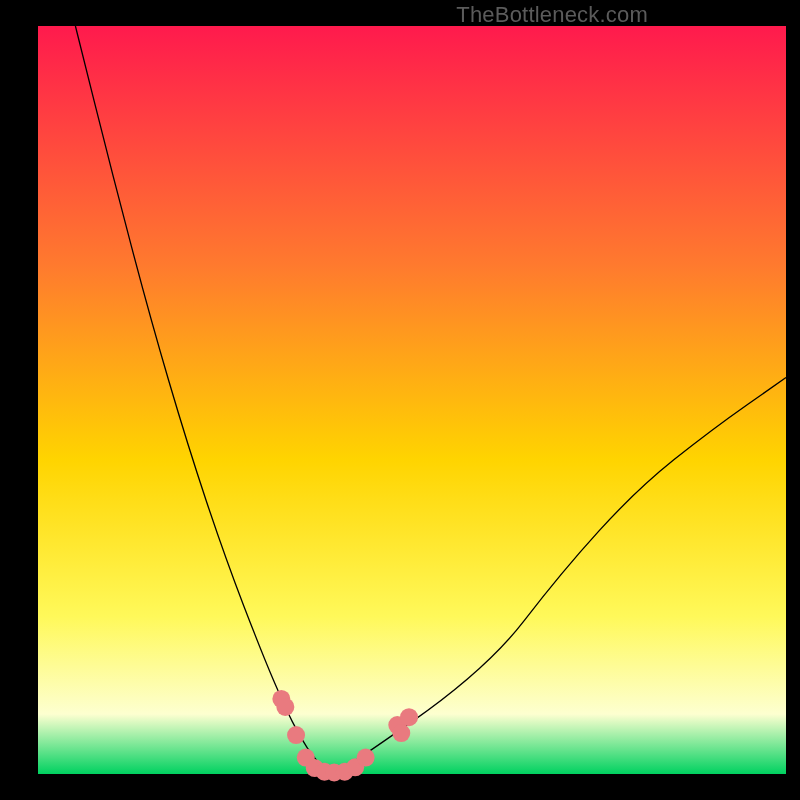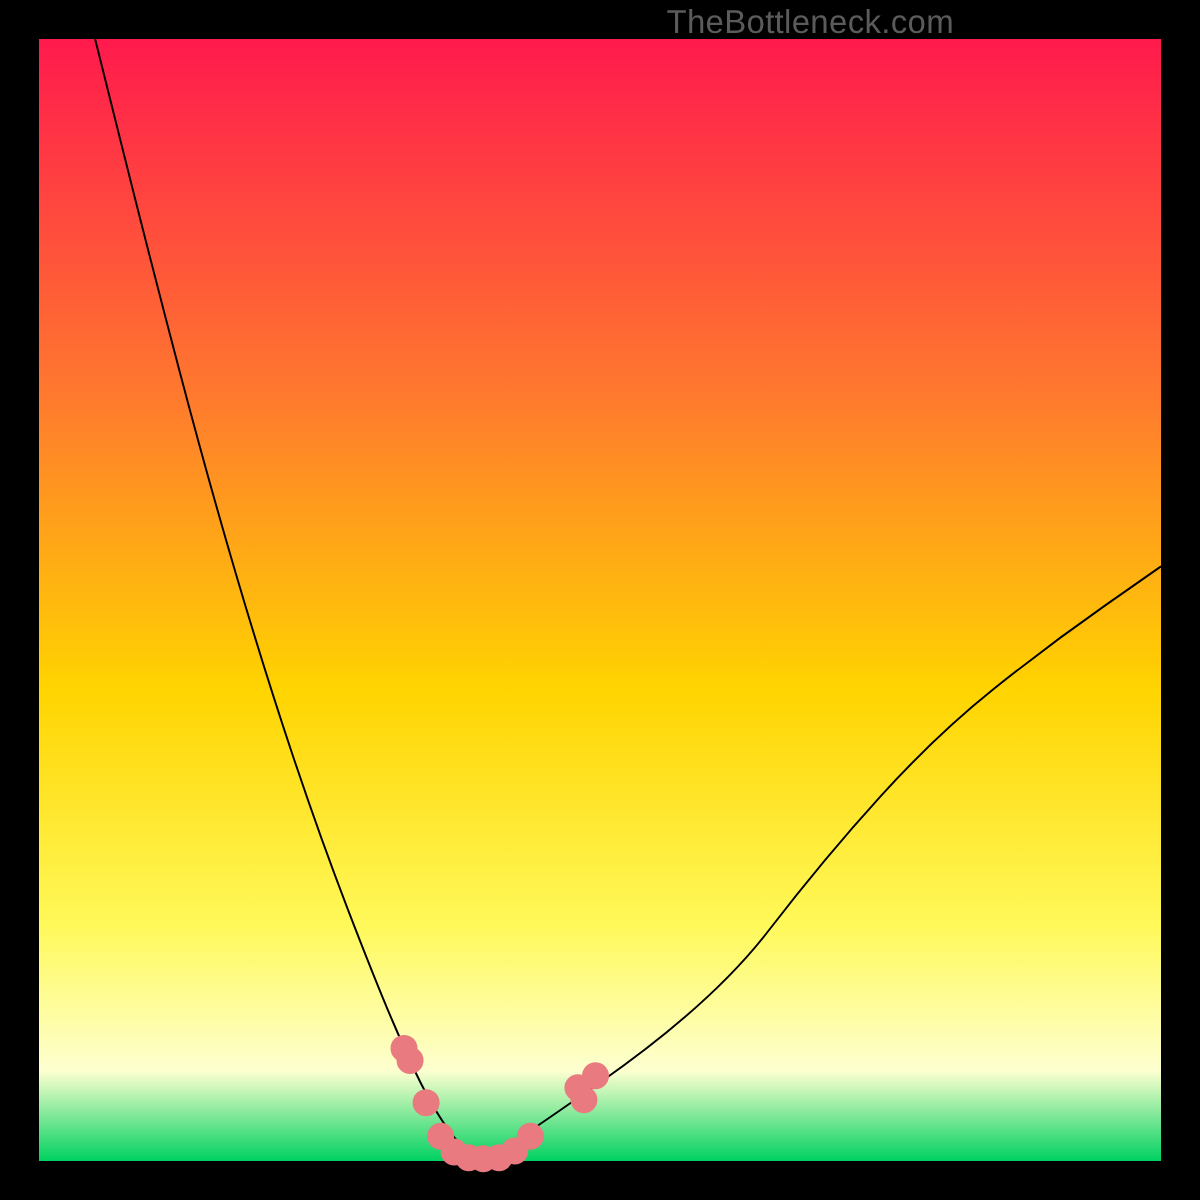--- a/index.html
+++ b/index.html
@@ -9,20 +9,21 @@
     height: 800px;
     overflow: hidden;
     background: #000;
     font-family: Arial, Helvetica, sans-serif;
   }
   .frame {
     position: relative;
     width: 648px;
     height: 800px;
     background: #000;
+    margin-left: 12px;
   }
   .watermark {
     position: absolute;
     top: 2px;
     right: 12px;
     color: #5b5b5b;
     font-size: 22px;
     font-weight: 400;
     letter-spacing: 0.2px;
     z-index: 10;

